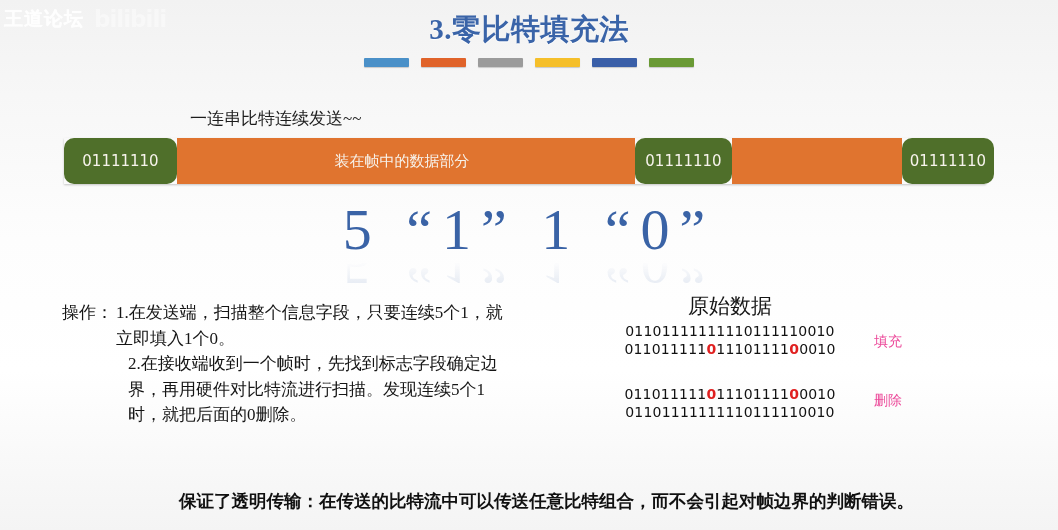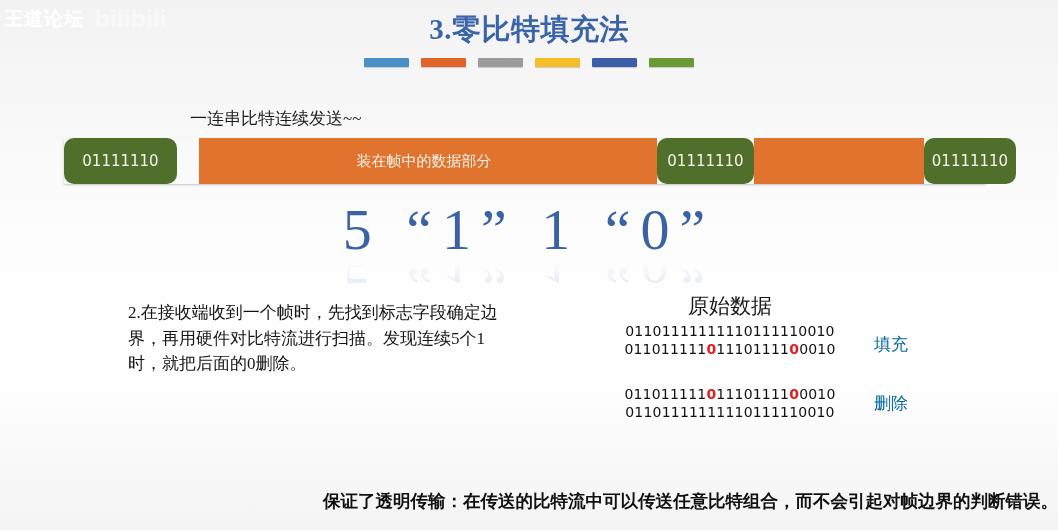--- a/index.html
+++ b/index.html
@@ -105,29 +105,29 @@
   }
   #bits .bitline{
     font-family:"DejaVu Sans","Liberation Sans",sans-serif;
     font-size:14px;color:#111;letter-spacing:.2px;line-height:1.32;
     white-space:pre;
   }
   #bits .bitline .hl{color:#e02020;font-weight:700;}
   #bits .gap{height:26px;}
 
   .side-label{
-    position:absolute;font-size:17px;color:#0369a1;
+    position:absolute;font-size:14px;color:#ec4899;
     font-family:Liberation Serif, serif;
   }
   #label-fill{left:874px;top:333px;}
   #label-delete{left:874px;top:392px;}
 
   
   #conclusion{
-    position:absolute;left:0;right:0;top:489px;text-align:right;
+    position:absolute;left:0;right:0;top:489px;text-align:center;
     font-family:Liberation Serif, serif;
     font-size:17.5px;font-weight:700;color:#101010;padding-left:35px;
   }
 </style>
 </head>
 <body>
 
 <div class="slide">
 
   <div id="watermark">
@@ -141,30 +141,34 @@
       <div class="bar" style="background: rgb(224, 99, 42);"></div>
       <div class="bar" style="background: rgb(155, 155, 155);"></div>
       <div class="bar" style="background: rgb(245, 191, 42);"></div>
       <div class="bar" style="background: rgb(58, 95, 168);"></div>
       <div class="bar" style="background: rgb(106, 154, 53);"></div>
     </div>
 
   <div id="send-label">一连串比特连续发送~~</div>
   <div id="frame-bar">
       <div class="seg seg-flag" style="flex: 0 0 113px;">01111110</div>
-      <div class="seg seg-data right-align" style="flex: 0 0 450px; margin-left: 22px;">装在帧中的数据部分</div>
+      <div class="seg seg-data right-align" style="flex: 0 0 450px;">装在帧中的数据部分</div>
       <div class="seg seg-flag" style="flex: 0 0 97px;">01111110</div>
       <div class="seg seg-data" style="flex: 0 0 170px;"></div>
       <div class="seg seg-flag" style="flex: 0 0 92px;">01111110</div>
     </div>
 
   <div id="big-rule">5 “1” 1 “0”</div>
   <div id="big-rule-reflection">5 “1” 1 “0”</div>
 
   <div id="ops">
+    <div class="row">
+      <span class="ops-label">操作：</span>
+      <span class="ops-body">1.在发送端，扫描整个信息字段，只要连续5个1，就立即填入1个0。</span>
+    </div>
     <div class="para2">
       <span>2.在接收端收到一个帧时，先找到标志字段确定边界，再用硬件对比特流进行扫描。发现连续5个1时，就把后面的0删除。</span>
     </div>
   </div>
 
   <div id="bits">
     <div class="bits-title">原始数据</div>
     <div id="bit-lines">
         <div class="bitline"><span>01101111111110111110010</span></div>
         <div class="bitline"><span>011011111</span><span class="hl" style="color: rgb(224, 32, 32);">0</span><span>11101111</span><span class="hl" style="color: rgb(224, 32, 32);">0</span><span>0010</span></div>

